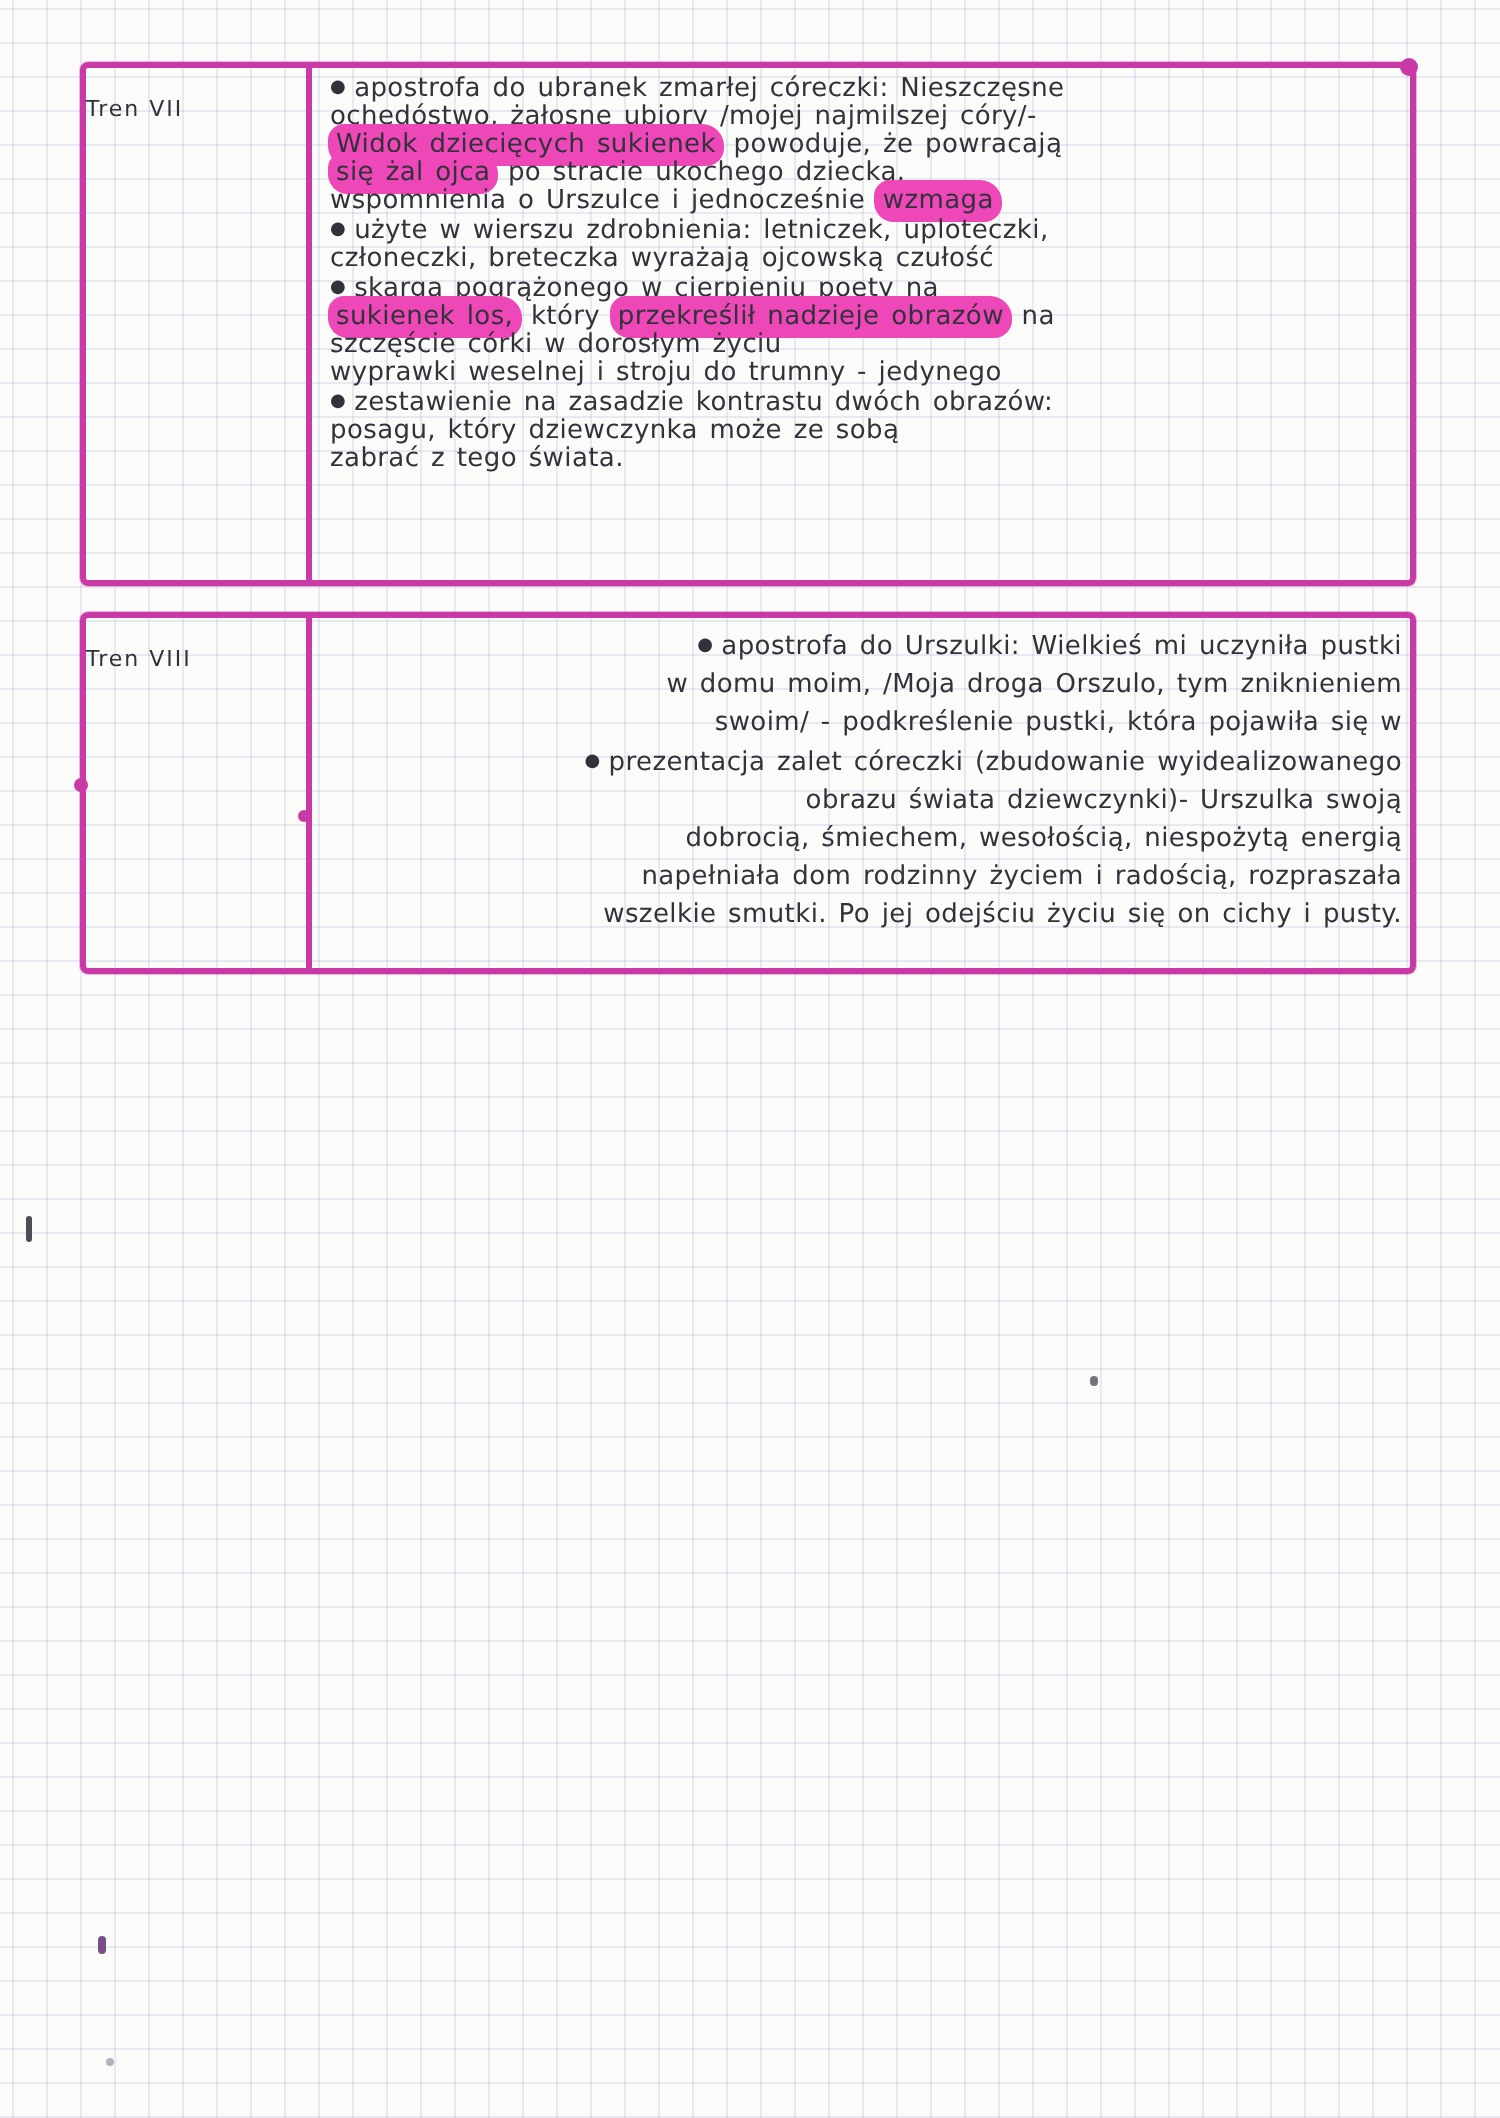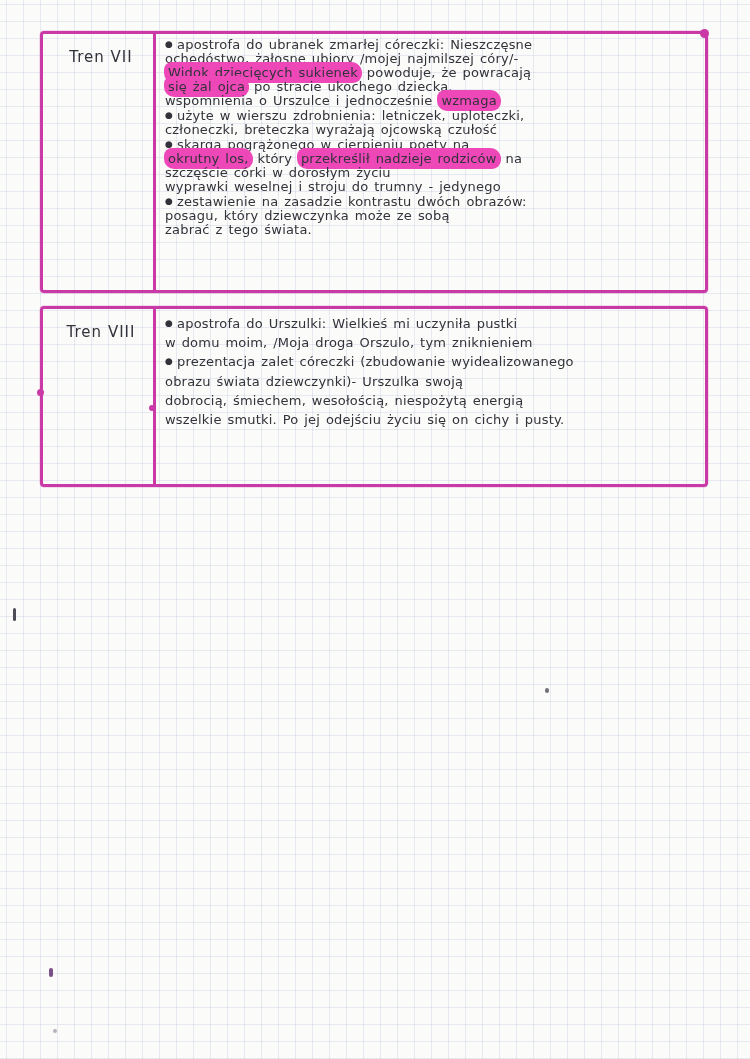--- a/index.html
+++ b/index.html
@@ -27,33 +27,32 @@
     position:absolute;
     top:-1px;bottom:-1px;
     left:110px;
     width:3px;
     background:var(--border-c,#c93aa7);
     border-radius:2px;
   }
   .row-label{
     position:absolute;
     left:0;top:14px;width:116px;
-    text-align:center;
-    font-size:15px;
+    font-size:11px;
     letter-spacing:1px;
     color:var(--ink-c,#32323a);
   }
   .lines{
     position:absolute;
     left:122px;right:4px;
   }
   #row1 .lines{top:3px;}
   #row1 .line{line-height:14px;}
   #row2 .lines{top:5px;}
-  #row2 .line{line-height:19.2px;}
+  #row2 .line{line-height:19.2px;text-align:right;}
   .line{
     font-size:13px;
     letter-spacing:0.2px;
     word-spacing:1.5px;
     white-space:nowrap;
   }
   .line span{white-space:pre;}
   .bullet{
     display:inline-block;
     font-size:9px;
@@ -85,39 +84,41 @@
     <div class="row-label">Tren VII</div>
     <div class="lines">
         <div class="line"><span class="bullet">●</span><span>apostrofa do ubranek zmarłej córeczki: Nieszczęsne</span></div>
         <div class="line"><span>ochędóstwo, żałosne ubiory /mojej najmilszej córy/-</span></div>
         <div class="line"><span class="hl">Widok dziecięcych sukienek</span><span> powoduje, że powracają</span></div>
         <div class="line"><span class="hl">się żal ojca</span><span> po stracie ukochego dziecka.</span></div>
         <div class="line"><span>wspomnienia o Urszulce i jednocześnie </span><span class="hl">wzmaga</span></div>
         <div class="line"><span class="bullet">●</span><span>użyte w wierszu zdrobnienia: letniczek, uploteczki,</span></div>
         <div class="line"><span>członeczki, breteczka wyrażają ojcowską czułość</span></div>
         <div class="line"><span class="bullet">●</span><span>skarga pogrążonego w cierpieniu poety na</span></div>
-        <div class="line"><span class="hl">okrutny los,</span><span> który </span><span class="hl">przekreślił nadzieje rodziców</span><span> na</span></div>
+        <div class="line"><span class="hl">sukienek los,</span><span> który </span><span class="hl">przekreślił nadzieje obrazów</span><span> na</span></div>
         <div class="line"><span>szczęście córki w dorosłym życiu</span></div>
         <div class="line"><span>wyprawki weselnej i stroju do trumny - jedynego</span></div>
         <div class="line"><span class="bullet">●</span><span>zestawienie na zasadzie kontrastu dwóch obrazów:</span></div>
         <div class="line"><span>posagu, który dziewczynka może ze sobą</span></div>
         <div class="line"><span>zabrać z tego świata.</span></div>
       </div>
     <div class="corner-blob" style="right:-4px;top:-5px;"></div>
   </div>
 
   <div class="row-box" id="row2" style="left:40px;top:306px;width:662px;height:175px;">
     <div class="divider"></div>
     <div class="row-label">Tren VIII</div>
     <div class="lines">
         <div class="line"><span class="bullet">●</span><span>apostrofa do Urszulki: Wielkieś mi uczyniła pustki</span></div>
         <div class="line"><span>w domu moim, /Moja droga Orszulo, tym zniknieniem</span></div>
+        <div class="line"><span>swoim/ - podkreślenie pustki, która pojawiła się w</span></div>
         <div class="line"><span class="bullet">●</span><span>prezentacja zalet córeczki (zbudowanie wyidealizowanego</span></div>
         <div class="line"><span>obrazu świata dziewczynki)- Urszulka swoją</span></div>
         <div class="line"><span>dobrocią, śmiechem, wesołością, niespożytą energią</span></div>
+        <div class="line"><span>napełniała dom rodzinny życiem i radością, rozpraszała</span></div>
         <div class="line"><span>wszelkie smutki. Po jej odejściu życiu się on cichy i pusty.</span></div>
       </div>
     <div class="corner-blob" style="left:-6px;top:80px;width:7px;height:7px;"></div>
     <div class="corner-blob" style="left:106px;top:96px;width:6px;height:6px;"></div>
   </div>
 
   <div class="pen-mark" style="left:13px;top:608px;width:3px;height:13px;background:#4d4d55;"></div>
   <div class="pen-mark" style="left:49px;top:968px;width:4px;height:9px;background:#7a4e86;"></div>
   <div class="pen-mark" style="left:545px;top:688px;width:4px;height:5px;background:#55505a;opacity:0.8;"></div>
   <div class="pen-mark" style="left:53px;top:1029px;width:4px;height:4px;background:#8a7f90;opacity:0.6;"></div>

